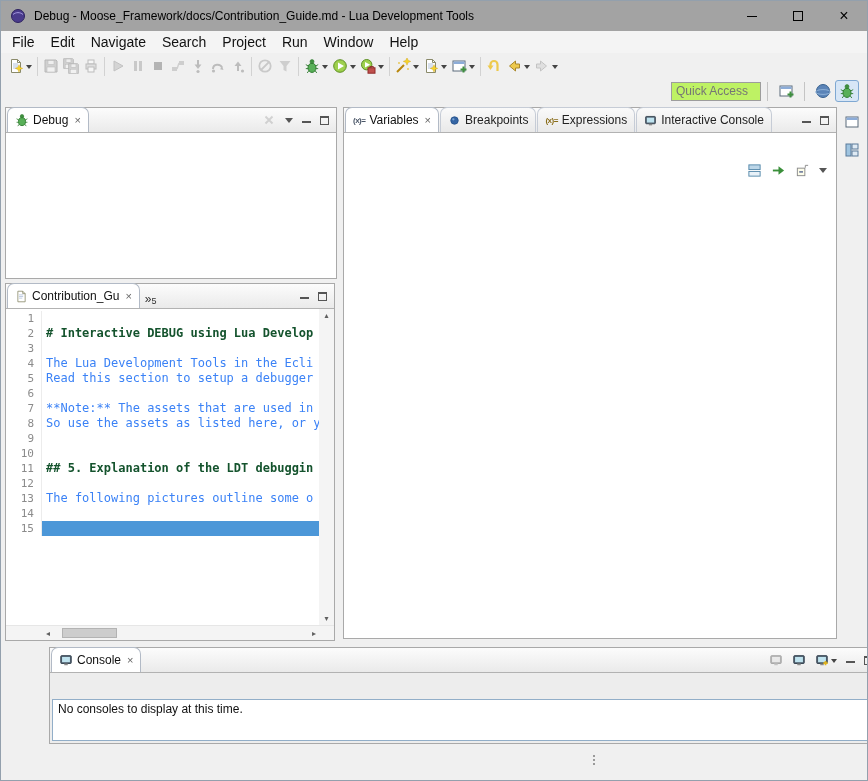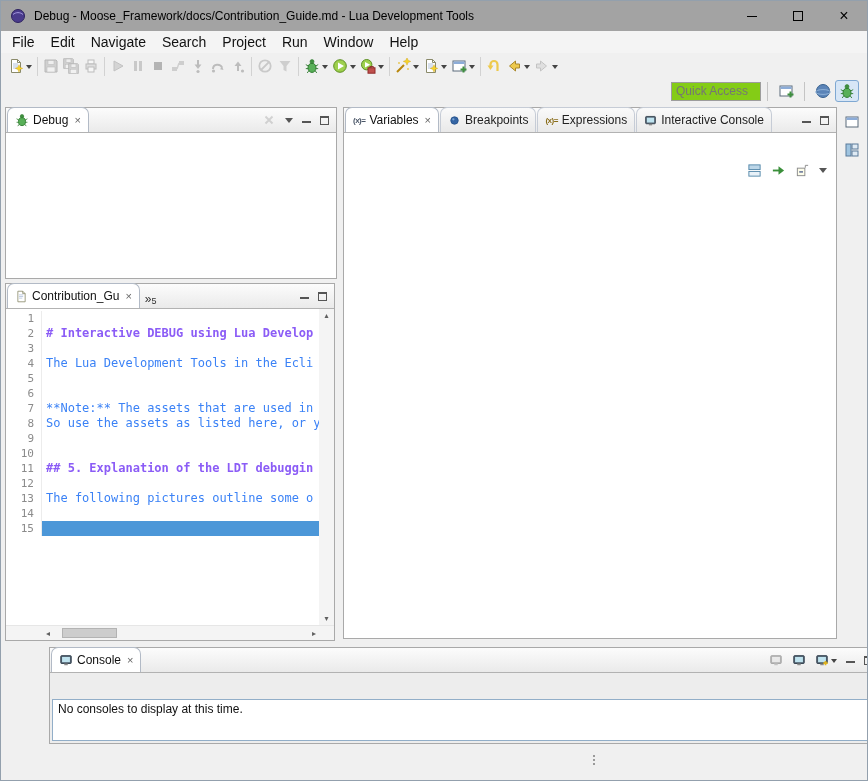--- a/index.html
+++ b/index.html
@@ -28,21 +28,21 @@
              align-items:center; padding-left:5px; }
   .tbb { display:flex; align-items:center; height:24px; padding:1px 2px; border-radius:2px; }
   .dd { width:0; height:0; border:3px solid transparent; border-top:4px solid #444;
         margin:4px 0 0 2px; }
   .tsep { width:1px; height:19px; background:#d2d2d2; margin:0 3px; }
   .dis { opacity:.42; filter:grayscale(1); }
 
   
   .persprow { position:absolute; left:0; top:78px; right:0; height:24px; display:flex;
               align-items:center; justify-content:flex-end; padding-right:8px; }
-  .qa { width:90px; height:19px; border:1px solid #9d9d9d; background:#84cc16; font-size:12px;
+  .qa { width:90px; height:19px; border:1px solid #9d9d9d; background:#bef264; font-size:12px;
         color:#5a5a5a; padding:0 4px; font-family:"Liberation Sans",sans-serif; }
   .psep { width:1px; height:19px; background:#c4c4c4; margin:0 6px; }
   .pbtn { padding:2px 3px; border:1px solid transparent; border-radius:3px;
           display:flex; align-items:center; }
   .pbtn.sel { background:#d7e6f6; border-color:#7fa8d2; }
 
   
   .view { position:absolute; border:1px solid #a9a9a9; background:#ededed; }
   .tabbar { height:24px; display:flex; align-items:flex-end; position:relative;
             background:linear-gradient(#fcfcfc,#eaeaea); }
@@ -67,21 +67,21 @@
   .editor-view { left:4px; top:282px; width:330px; height:358px; }
   .ed-body { position:absolute; inset:24px 0 0 0; background:#fff; border-top:1px solid #b2b2b2;
              display:flex; flex-direction:column; }
   .ed-scroll { flex:1; position:relative; overflow:hidden; }
   .ed-lines { position:absolute; left:0; top:2px; right:15px; }
   .ed-line { display:flex; height:15px; overflow:hidden; white-space:pre;
              font:12px "DejaVu Sans Mono","Liberation Mono",monospace; line-height:15px; }
   .ln { flex:none; width:36px; text-align:right; padding-right:7px; color:#8b8b8b;
         font-size:11px; border-right:1px solid #ececec; }
   .code { flex:1; color:#3b82f6; padding-left:4px; }
-  .ed-line.h .code { color:#8b5cf6; font-weight:bold; }
+  .ed-line.h .code { color:#14532d; font-weight:bold; }
   .ed-line.cur .code { background:#4c97d8; }
   .vs { position:absolute; top:0; bottom:0; right:0; width:15px; background:#f4f4f4;
         display:flex; flex-direction:column; justify-content:space-between; align-items:center;
         padding:2px 0; font-size:8px; color:#606060; }
   .hs { height:15px; background:#f4f4f4; border-top:1px solid #e6e6e6; position:relative;
         display:flex; align-items:center; font-size:8px; color:#606060; }
   .hs .la { margin-left:40px; } .hs .ra { position:absolute; right:18px; }
   .hthumb { position:absolute; left:56px; width:55px; top:2px; bottom:2px; background:#cdcdcd;
             border:1px solid #b3b3b3; }
   .chev { display:flex; align-items:flex-end; font-size:12px; color:#333; padding:0 5px 2px 5px; }
@@ -478,21 +478,21 @@
         <span class="g-max"></span>
       </div>
     </div>
     <div class="ed-body">
       <div class="ed-scroll">
         <div class="ed-lines">
           <div class="ed-line"><span class="ln">1</span><span class="code"></span></div>
           <div class="ed-line h"><span class="ln">2</span><span class="code"># Interactive DEBUG using Lua Develop</span></div>
           <div class="ed-line"><span class="ln">3</span><span class="code"></span></div>
           <div class="ed-line"><span class="ln">4</span><span class="code">The Lua Development Tools in the Ecli</span></div>
-          <div class="ed-line"><span class="ln">5</span></div>
+          <div class="ed-line"><span class="ln">5</span><span class="code">Read this section to setup a debugger</span></div>
           <div class="ed-line"><span class="ln">6</span><span class="code"></span></div>
           <div class="ed-line"><span class="ln">7</span><span class="code">**Note:** The assets that are used in</span></div>
           <div class="ed-line"><span class="ln">8</span><span class="code">So use the assets as listed here, or y</span></div>
           <div class="ed-line"><span class="ln">9</span><span class="code"></span></div>
           <div class="ed-line"><span class="ln">10</span><span class="code"></span></div>
           <div class="ed-line h"><span class="ln">11</span><span class="code">## 5. Explanation of the LDT debuggin</span></div>
           <div class="ed-line"><span class="ln">12</span><span class="code"></span></div>
           <div class="ed-line"><span class="ln">13</span><span class="code">The following pictures outline some o</span></div>
           <div class="ed-line"><span class="ln">14</span><span class="code"></span></div>
           <div class="ed-line cur"><span class="ln">15</span><span class="code"></span></div>

